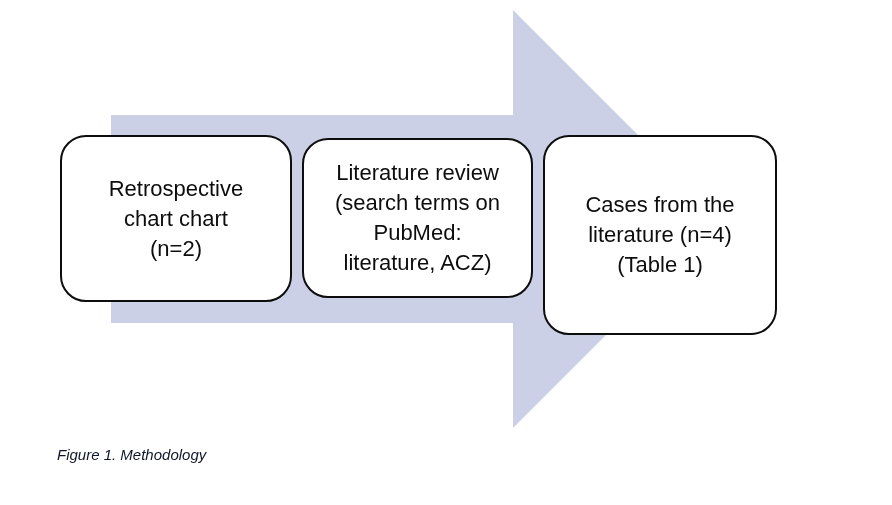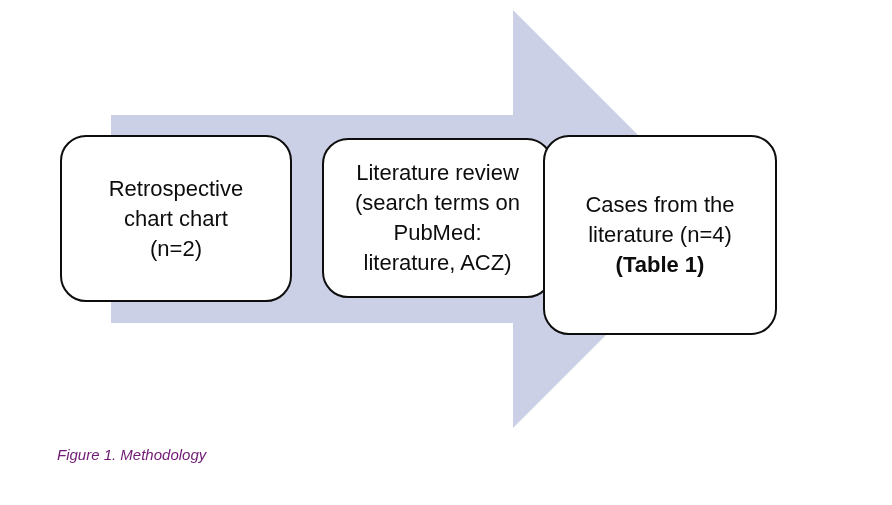--- a/index.html
+++ b/index.html
@@ -32,32 +32,32 @@
     display: flex;
     flex-direction: column;
     align-items: center;
     justify-content: center;
     text-align: center;
     color: #0d0d0d;
     font-size: 22px;
     line-height: 30px;
   }
   .box-1 { left: 60px;  top: 135px; width: 232px; height: 167px; justify-content: center; }
-  .box-2 { left: 302px; top: 138px; width: 231px; height: 160px; margin-left: 20px; }
+  .box-2 { left: 302px; top: 138px; width: 231px; height: 160px; }
   .box-3 { left: 543px; top: 135px; width: 234px; height: 200px; }
   .box-3 .note-line {
-    font-weight: 700;
+    font-weight: 400;
   }
   .caption {
     position: absolute;
     left: 57px;
     top: 446px;
     font-style: italic;
     font-size: 15px;
-    color: #701a75;
+    color: #0f172a;
     white-space: nowrap;
   }
 </style>
 </head>
 <body>
 
 <div class="canvas">
 
   <svg class="arrow-svg" viewBox="0 0 892 505" aria-hidden="true">
     <polygon points="111,115 513,115 513,10 722,219 513,428 513,323 111,323" fill="#CBD0E6"></polygon>

